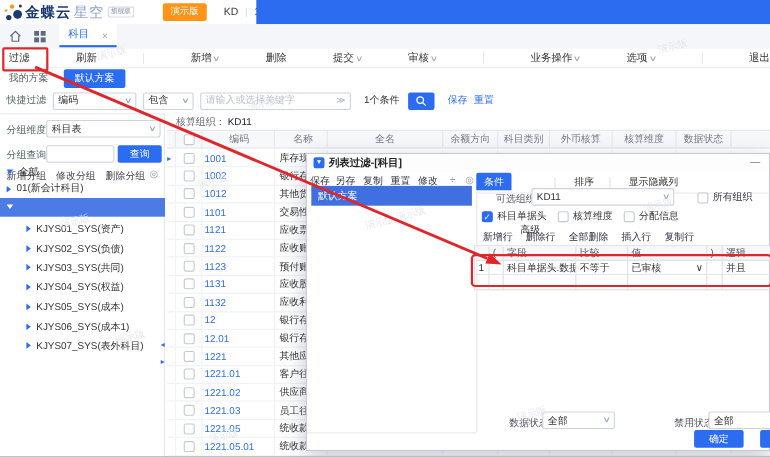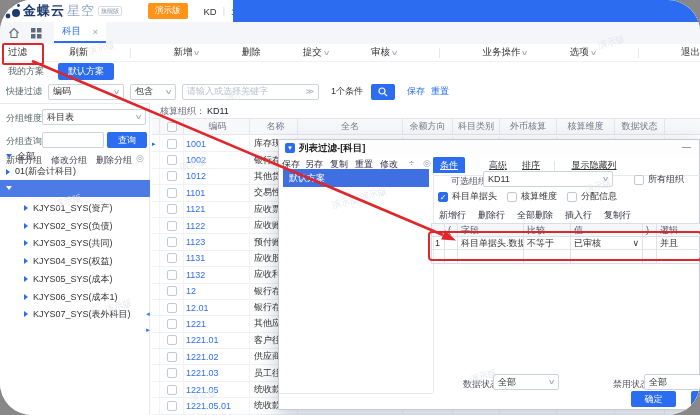--- a/index.html
+++ b/index.html
@@ -1,17 +1,17 @@
 <!DOCTYPE html>
 <html><head>
 <meta charset="utf-8">
 <style>
   html,body{margin:0;padding:0;background:#888;}
   .canvas{position:relative;width:700px;height:415px;background:#fff;overflow:hidden;
-    font-family:"Liberation Sans","DejaVu Sans",sans-serif;font-size:9px;color:#333;border-radius:32px;}
+    font-family:"Liberation Sans","DejaVu Sans",sans-serif;font-size:9px;color:#333;}
   .abs{position:absolute;}
   .flex{display:flex;align-items:center;}
 
   
   .topbar{left:0;top:0;width:700px;height:22px;background:#fff;}
   .topbar-blue{left:233px;top:0;width:467px;height:22px;background:#2b6cf0;}
   .logo-text{font-size:13px;font-weight:bold;color:#1d3a70;letter-spacing:1px;}
   .logo-text2{font-size:13px;color:#8fa3c8;letter-spacing:1px;margin-left:2px;}
   .logo-badge{font-size:6px;color:#8a93a6;border:1px solid #d7dbe4;border-radius:2px;padding:0 2px;margin-left:3px;line-height:8px;}
   .demo-badge{background:#ff9418;color:#fff;font-size:8.5px;border-radius:2px;padding:2px 7px;margin-left:26px;}
@@ -76,21 +76,21 @@
   
   .dialog{left:278px;top:139px;width:422px;height:271px;background:#fff;border:1px solid #c5cad3;box-shadow:0 6px 20px rgba(20,40,80,.25);box-sizing:border-box;}
   .dlg-title{position:absolute;left:0;top:0;width:100%;height:16px;display:flex;align-items:center;padding:0 6px;box-sizing:border-box;background:#fdfdfe;}
   .dlg-ic{width:10px;height:10px;background:#2b6cf0;border-radius:2px;color:#fff;font-size:6px;display:flex;align-items:center;justify-content:center;margin-right:4px;}
   .dlg-title-text{font-weight:bold;font-size:9.5px;color:#222;}
   .dlg-min{position:absolute;right:8px;top:2px;color:#667;}
   .dlg-tb-item{position:absolute;top:18px;color:#334;}
   .dlg-vsep{position:absolute;left:154px;top:16px;width:1px;height:237px;background:#e6e9ee;}
   .dlg-hsep-left{position:absolute;left:0px;top:253px;width:154px;height:1px;background:#e6e9ee;}
   .scheme-item{position:absolute;left:4px;top:29px;width:146px;height:18px;background:#3f6fe0;color:#fff;display:flex;align-items:center;padding-left:6px;box-sizing:border-box;}
-  .dlg-tab{position:absolute;top:17px;height:16px;display:flex;align-items:center;justify-content:center;text-decoration:underline;}
+  .dlg-tab{position:absolute;top:17px;height:16px;display:flex;align-items:center;justify-content:center;}
   .dlg-tab.active{background:#2b6cf0;color:#fff;border-radius:2px 2px 0 0;}
   .dlg-tabs-line{position:absolute;left:154px;top:35px;width:268px;height:1px;background:#e6e9ee;}
   .tab-sep{position:absolute;top:21px;width:1px;height:10px;background:#dfe3e9;}
   .dlg-grid{position:absolute;left:152px;top:83px;width:270px;border:1px solid #d9dee6;box-sizing:border-box;}
   .g-row{display:flex;height:13px;box-sizing:border-box;}
   .g-head{background:#f5f7fa;border-bottom:1px solid #d9dee6;color:#556;}
   .g-cell{display:flex;align-items:center;padding-left:3px;border-right:1px solid #dde2e9;box-sizing:border-box;height:100%;overflow:hidden;white-space:nowrap;}
   .g-body-row{border-bottom:1px solid #e4e8ee;}
   .gw0{width:13px;}.gw1{width:13px;}.gw2{width:66px;}.gw3{width:47px;}.gw4{width:72px;justify-content:space-between;padding-right:3px;}.gw5{width:14px;}.gw6{width:43px;border-right:none;}
 
@@ -598,21 +598,21 @@
     <span class="dlg-tb-item" style="left:130px;color:#778;">÷</span>
     <span class="dlg-tb-item" style="left:144px;color:#98a1b0;">◎</span>
     <div class="dlg-vsep"></div>
     <div class="dlg-hsep-left"></div>
     <div class="scheme-item">
       <span>默认方案</span>
     </div>
 
     <div id="dlg-tabs">
         <div class="dlg-tab active" style="left: 154px; width: 32px;">条件</div>
-        <div class="dlg-tab" style="left: 206px; width: 26px;">高级</div>
+        <div class="dlg-tab" style="left: 190px; width: 26px; margin-top: 44px;">高级</div>
         <div class="dlg-tab" style="left: 239px; width: 26px;">排序</div>
         <div class="dlg-tab" style="left: 289px; width: 52px;">显示隐藏列</div>
         <div class="tab-sep" style="left: 225px;"></div>
         <div class="tab-sep" style="left: 275px;"></div>
       </div>
     <div class="dlg-tabs-line"></div>
 
     <span class="abs" style="left:172px;top:35px;color:#556;">可选组织</span>
     <div class="abs sel" style="left:204px;top:31px;width:130px;">
       <span>KD11</span>

